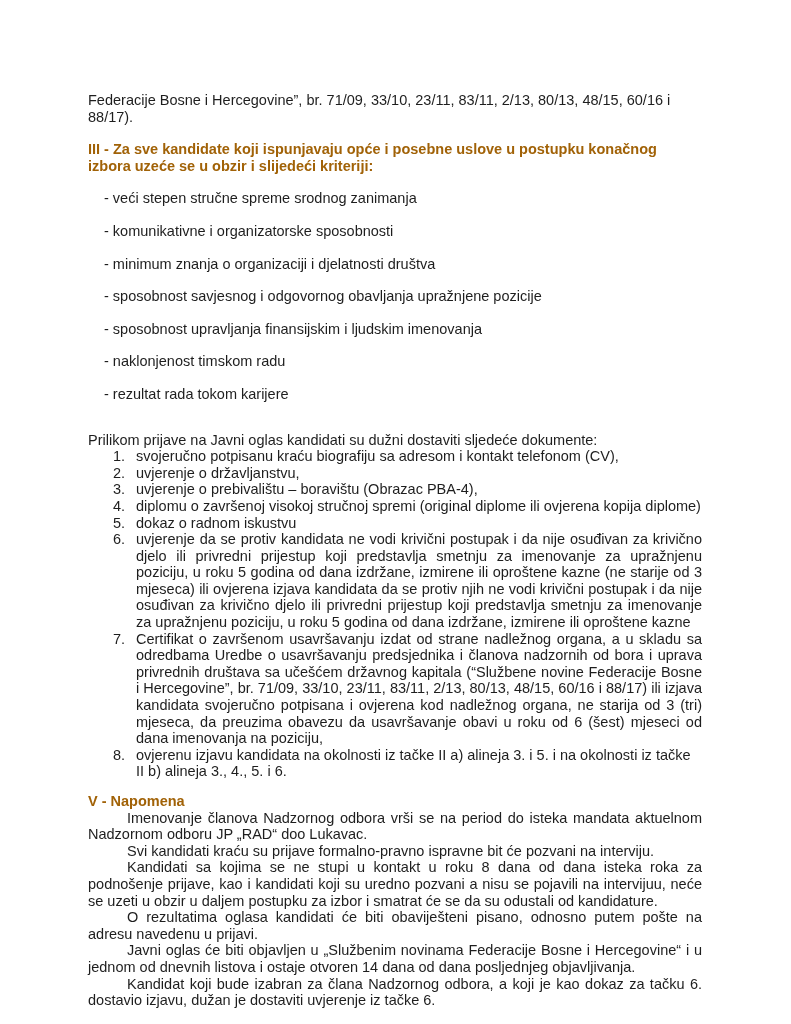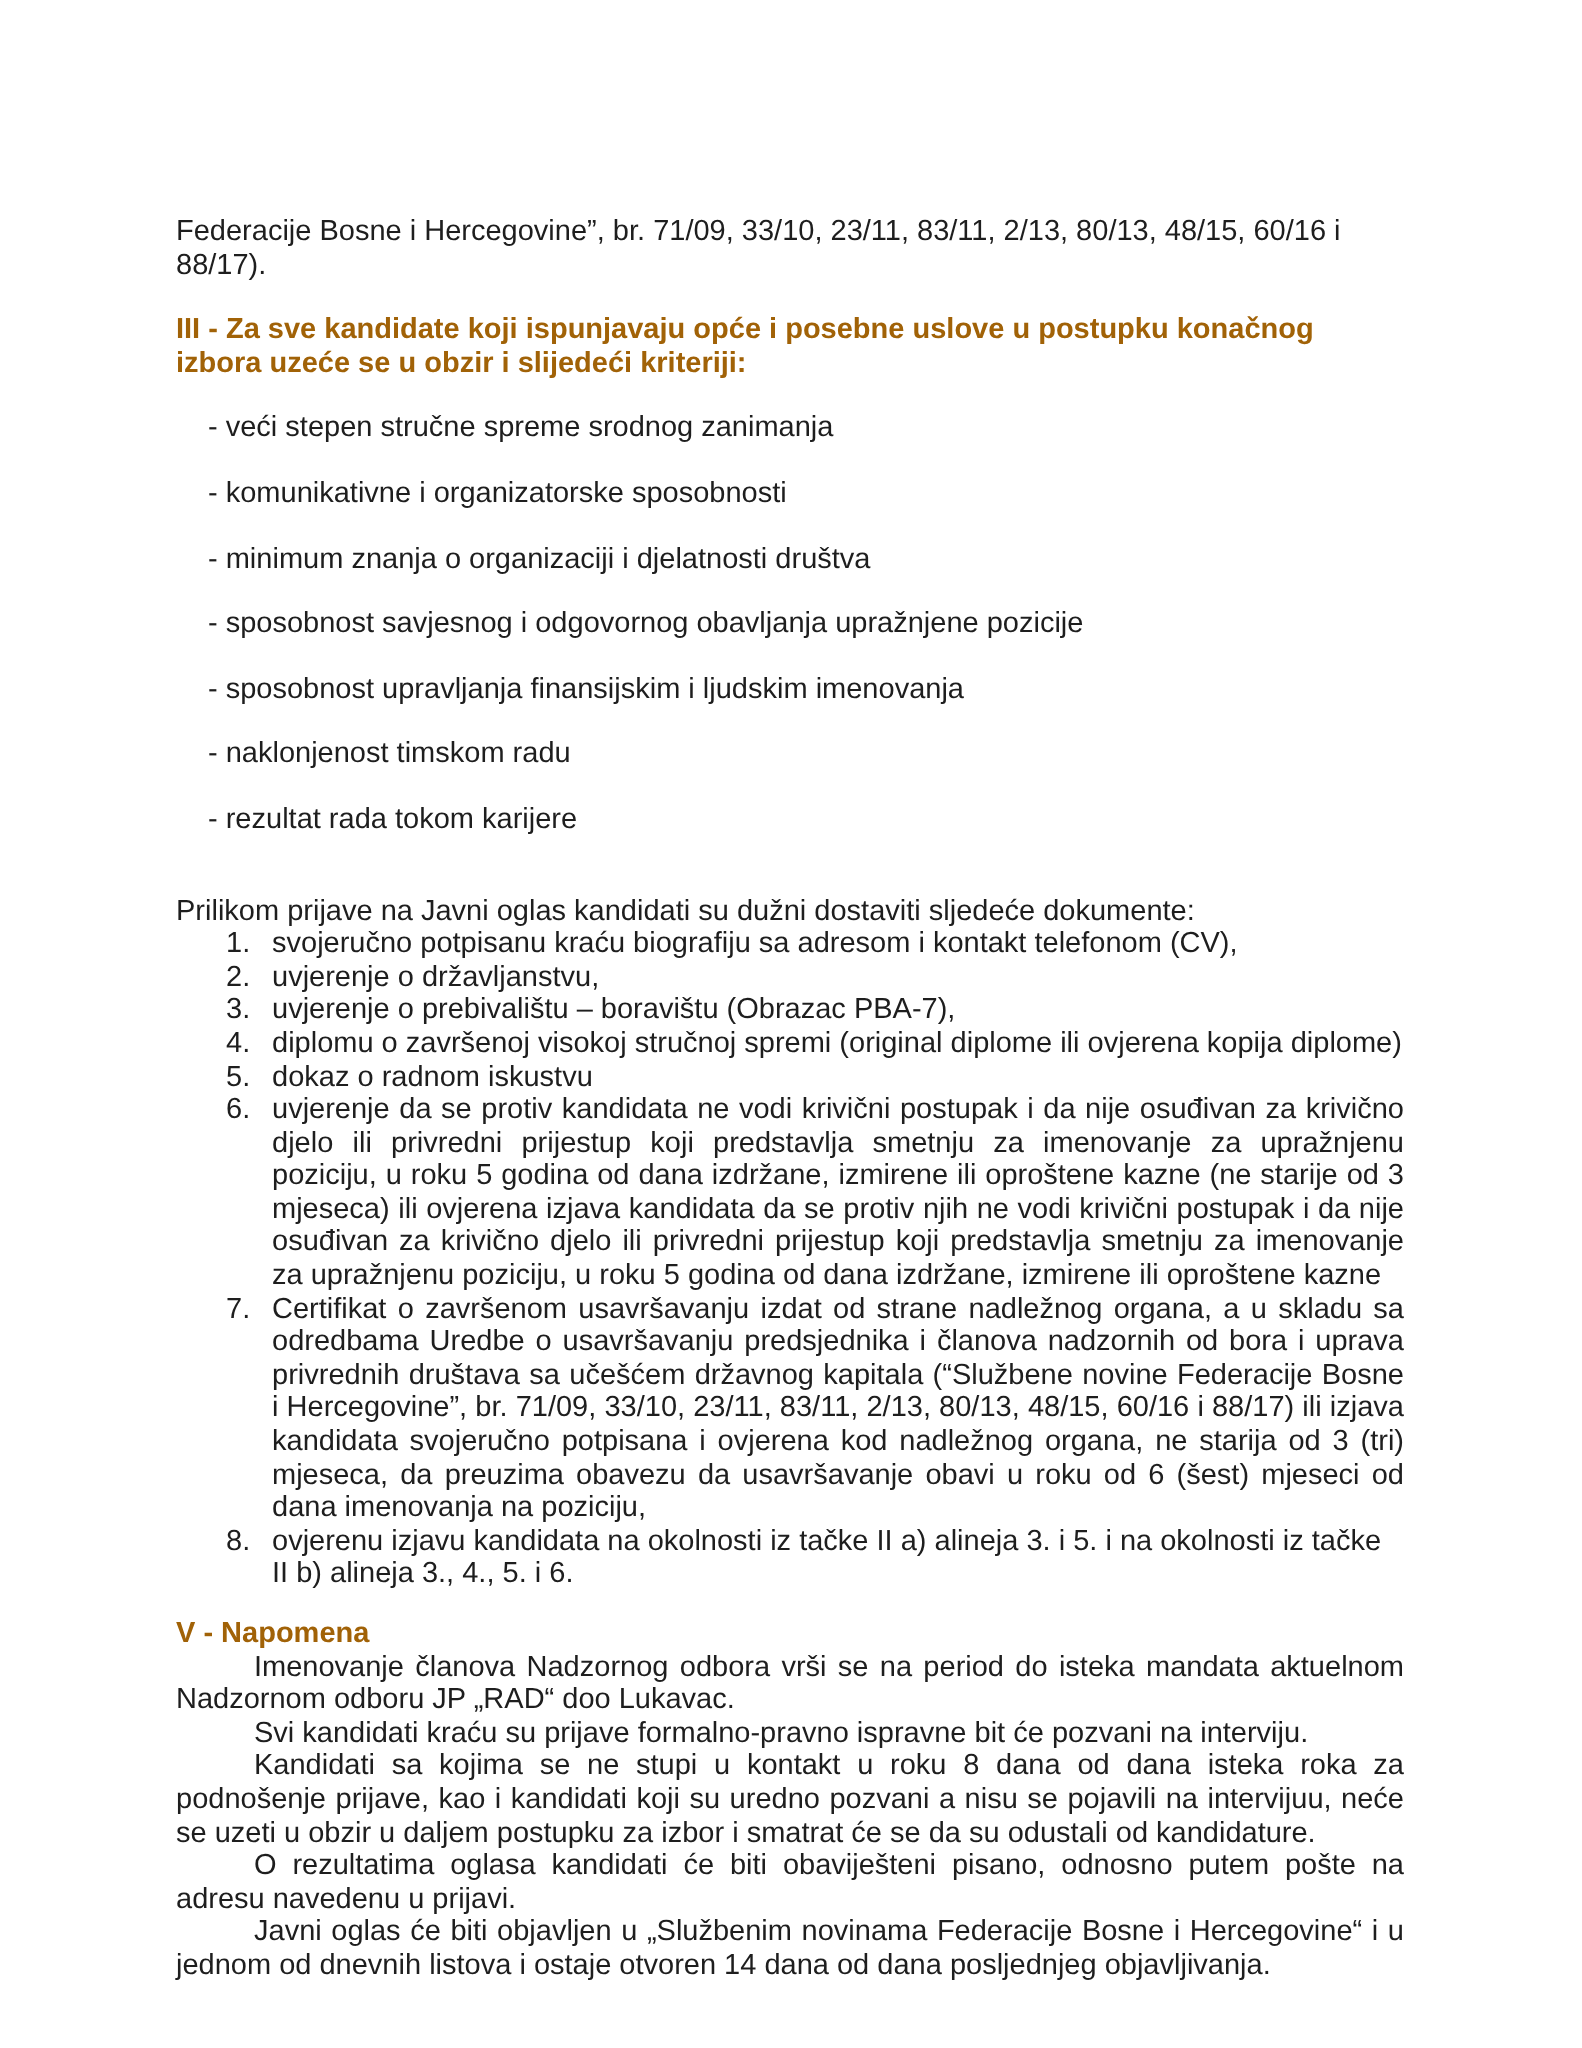--- a/index.html
+++ b/index.html
@@ -8,21 +8,21 @@
     width: 791px;
     height: 1024px;
     background: #ffffff;
     overflow: hidden;
     font-family: "Liberation Sans", sans-serif;
     color: #1e1e1e;
   }
   .content {
     position: absolute;
     left: 88px;
-    top: 108px;
+    top: 92px;
     width: 614px;
     font-size: 14.5px;
     line-height: 16.6px;
   }
   .content p { margin: 0; }
   .cont-para {
     margin-left: 48px;
     text-align: left;
   }
   .heading {
@@ -76,21 +76,21 @@
       <div class="num-item">
         <span class="num">1.</span>
         <span class="txt">svojeručno potpisanu kraću biografiju sa adresom i kontakt telefonom (CV),</span>
       </div>
       <div class="num-item">
         <span class="num">2.</span>
         <span class="txt">uvjerenje o državljanstvu,</span>
       </div>
       <div class="num-item">
         <span class="num">3.</span>
-        <span class="txt">uvjerenje o prebivalištu – boravištu (Obrazac PBA-7),</span>
+        <span class="txt">uvjerenje o prebivalištu – boravištu (Obrazac PBA-4),</span>
       </div>
       <div class="num-item">
         <span class="num">4.</span>
         <span class="txt">diplomu o završenoj visokoj stručnoj spremi (original diplome ili ovjerena kopija diplome)</span>
       </div>
       <div class="num-item">
         <span class="num">5.</span>
         <span class="txt">dokaz o radnom iskustvu</span>
       </div>
       <div class="num-item just">
@@ -110,16 +110,17 @@
     <div class="gap-sm"></div>
 
     <p class="heading">V - Napomena</p>
 
     <div>
       <p class="vp">Imenovanje članova Nadzornog odbora vrši se na period do isteka mandata aktuelnom Nadzornom odboru JP „RAD“ doo Lukavac.</p>
       <p class="vp">Svi kandidati kraću su prijave formalno-pravno ispravne bit će pozvani na interviju.</p>
       <p class="vp">Kandidati sa kojima se ne stupi u kontakt u roku 8 dana od dana isteka roka za podnošenje prijave, kao i kandidati koji su uredno pozvani a nisu se pojavili na intervijuu, neće se uzeti u obzir u daljem postupku za izbor i smatrat će se da su odustali od kandidature.</p>
       <p class="vp">O rezultatima oglasa kandidati će biti obaviješteni pisano, odnosno putem pošte na adresu navedenu u prijavi.</p>
       <p class="vp">Javni oglas će biti objavljen u „Službenim novinama Federacije Bosne i Hercegovine“ i u jednom  od dnevnih listova i ostaje otvoren 14 dana od dana posljednjeg objavljivanja.</p>
+      <p class="vp">Kandidat koji bude izabran za člana Nadzornog odbora, a koji je kao dokaz za tačku 6. dostavio izjavu, dužan je dostaviti uvjerenje iz tačke 6.</p>
     </div>
 
   </div>
 </div>
 
 </body></html>

